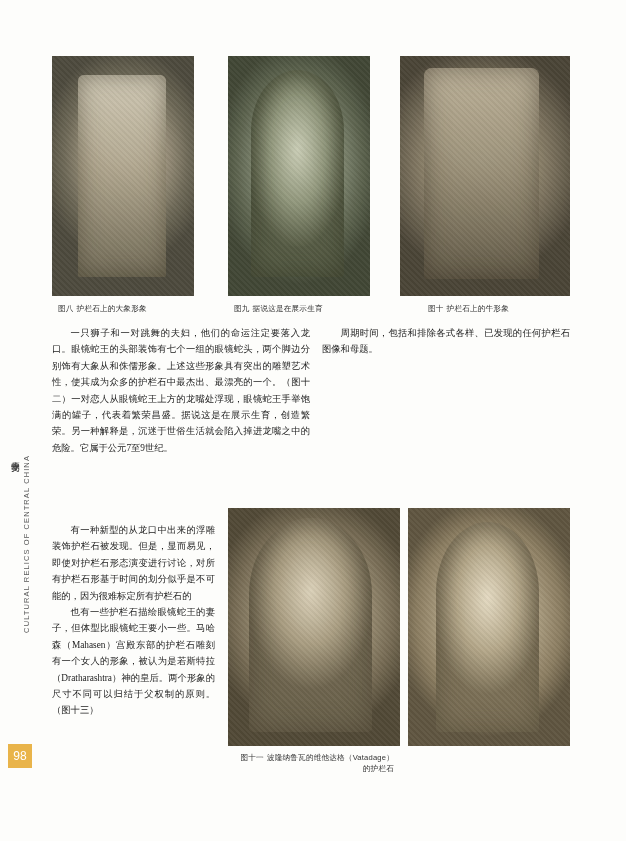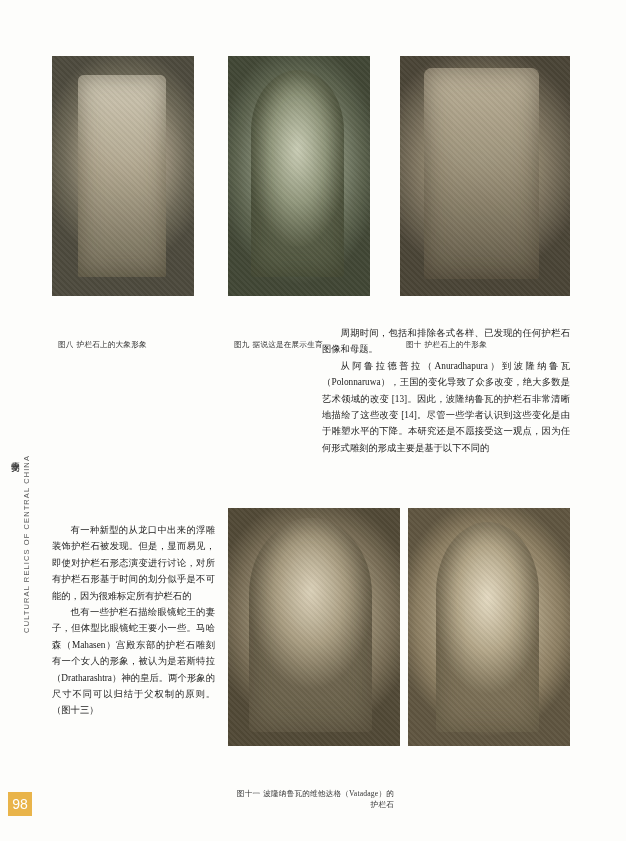--- a/index.html
+++ b/index.html
@@ -53,26 +53,26 @@
     writing-mode: vertical-rl;
     text-orientation: sideways;
     transform: rotate(180deg);
     transform-origin: center;
     white-space: nowrap;
     font-family: "Liberation Sans", sans-serif;
   }
   .folio-tab {
     position: absolute;
     left: 8px;
-    top: 792px;
+    top: 744px;
     width: 24px;
     height: 24px;
     background: #e9b44a;
     color: #ffffff;
-    font-size: 14px;
+    font-size: 12px;
     font-family: "Liberation Sans", sans-serif;
     display: flex;
     align-items: center;
     justify-content: center;
   }
 
   
   .fig {
     position: absolute;
     overflow: hidden;
@@ -80,23 +80,22 @@
   }
   .fig .ph {
     position: absolute;
     left: 0; top: 0; right: 0; bottom: 0;
   }
   .cap {
     position: absolute;
     font-size: 7.6px;
     line-height: 11px;
     color: #333;
-    font-family: Liberation Serif, serif;
+    font-family: Liberation Sans, sans-serif;
     letter-spacing: 0.2px;
-    margin-top: 36px;
   }
   .cap .num { margin-right: 3px; }
 
   
   .col {
     position: absolute;
     font-size: 9.3px;
     line-height: 16.4px;
     color: #1c1c1c;
     text-align: justify;
@@ -198,33 +197,35 @@
     <div class="ph photoC"></div>
       <div class="grain"></div>
   </div>
 
   <div class="cap" style="left:58px; top:303px; width:150px;">
     <span class="num">图八</span><span>护栏石上的大象形象</span>
   </div>
   <div class="cap" style="left:234px; top:303px; width:150px;">
     <span class="num">图九</span><span>据说这是在展示生育</span>
   </div>
-  <div class="cap" style="left:406px; top:303px; width:165px;">
+  <div class="cap" style="left:428px; top:303px; width:165px;">
     <span class="num">图十</span><span>护栏石上的牛形象</span>
   </div>
 
+  <div class="col" style="left:52px; top:325px; width:258px;">
+    <p>一只狮子和一对跳舞的夫妇，他们的命运注定要落入龙口。眼镜蛇王的头部装饰有七个一组的眼镜蛇头，两个脚边分别饰有大象从和侏儒形象。上述这些形象具有突出的雕塑艺术性，使其成为众多的护栏石中最杰出、最漂亮的一个。（图十二）一对恋人从眼镜蛇王上方的龙嘴处浮现，眼镜蛇王手举饱满的罐子，代表着繁荣昌盛。据说这是在展示生育，创造繁荣。另一种解释是，沉迷于世俗生活就会陷入掉进龙嘴之中的危险。它属于公元7至9世纪。</p>
+  </div>
 
   <div class="col" style="left:52px; top:522px; width:163px;">
     <p style="margin-top:0;">有一种新型的从龙口中出来的浮雕装饰护栏石被发现。但是，显而易见，即使对护栏石形态演变进行讨论，对所有护栏石形基于时间的划分似乎是不可能的，因为很难标定所有护栏石的</p>
     <p>也有一些护栏石描绘眼镜蛇王的妻子，但体型比眼镜蛇王要小一些。马哈森（Mahasen）宫殿东部的护栏石雕刻有一个女人的形象，被认为是若斯特拉（Dratharashtra）神的皇后。两个形象的尺寸不同可以归结于父权制的原则。（图十三）</p>
   </div>
 
   <div class="col" style="left:322px; top:325px; width:248px;">
     <p>周期时间，包括和排除各式各样、已发现的任何护栏石图像和母题。</p>
-    <p>从阿鲁拉德普拉（Anuradhapura）到波隆纳鲁瓦（Polonnaruwa），王国的变化导致了众多改变，绝大多数是艺术领域的改变 [13]。因此，波隆纳鲁瓦的护栏石非常清晰地描绘了这些改变 [14]。尽管一些学者认识到这些变化是由于雕塑水平的下降。本研究还是不愿接受这一观点，因为任何形式雕刻的形成主要是基于以下不同的</p>
   </div>
 
   <div class="fig" style="left:228px; top:508px; width:172px; height:238px;">
     <div class="ph photoD"></div>
       <div class="grain"></div>
   </div>
   <div class="fig" style="left:408px; top:508px; width:162px; height:238px;">
     <div class="ph photoE"></div>
       <div class="grain"></div>
   </div>

